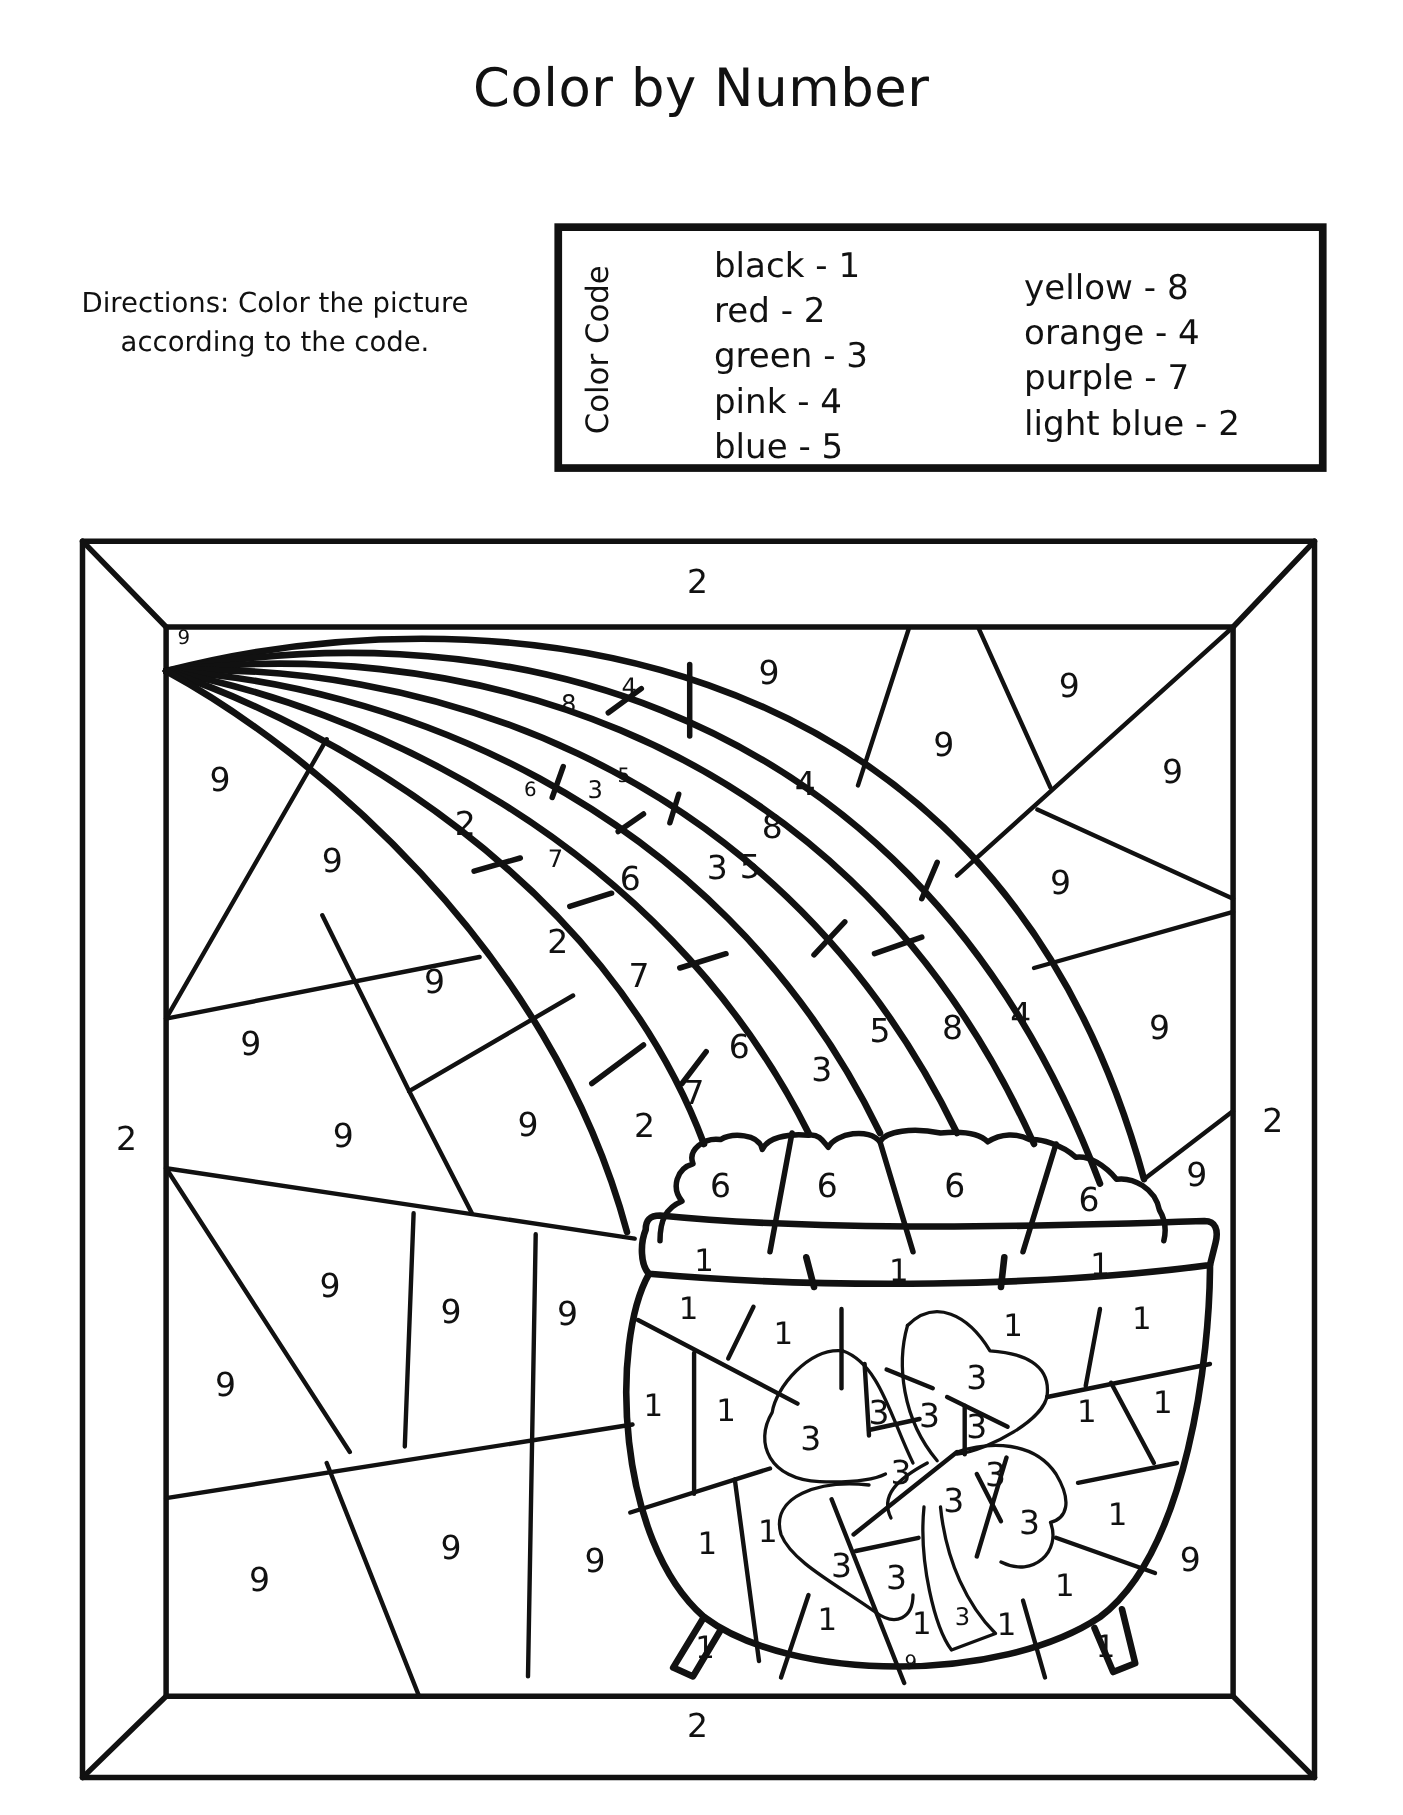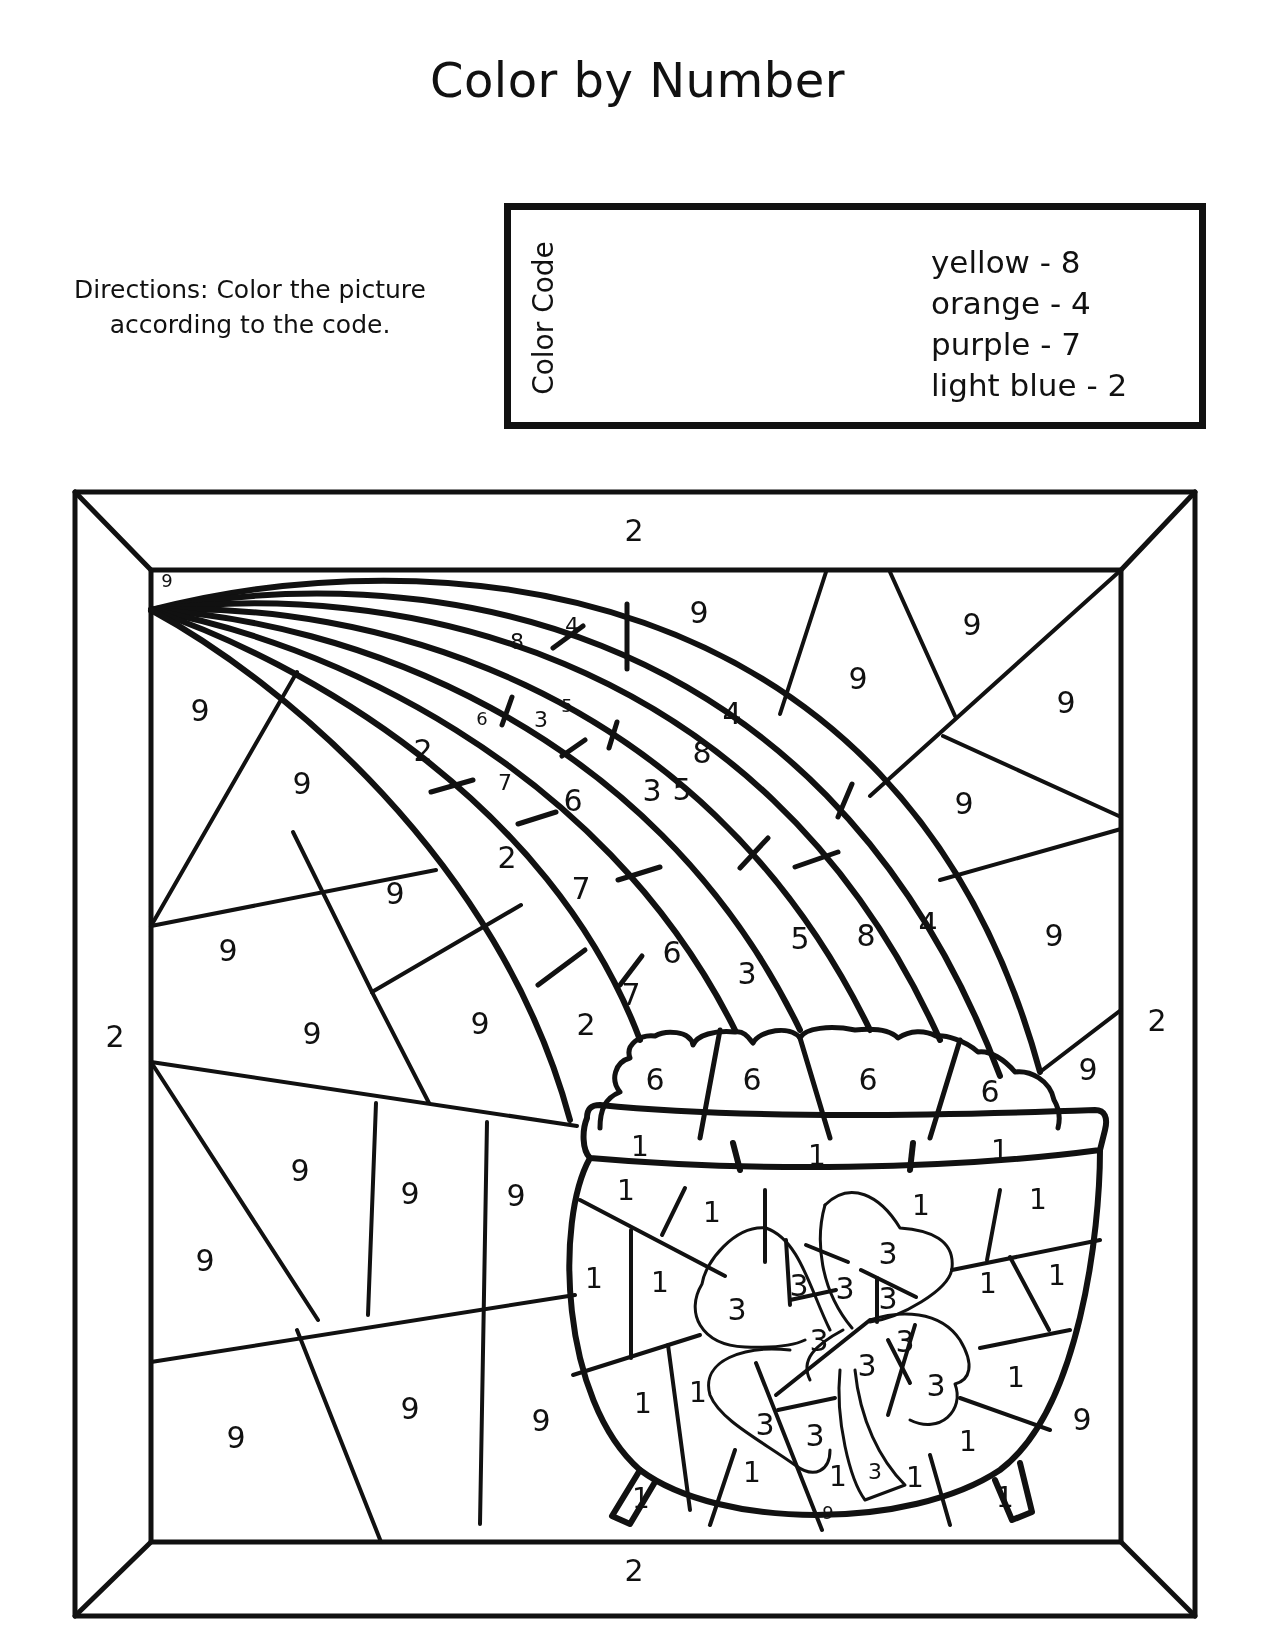--- a/index.html
+++ b/index.html
@@ -1,37 +1,44 @@
 <!DOCTYPE html>
 <html><head>
 <meta charset="utf-8">
 <style>
   html, body { margin: 0; padding: 0; background: #ffffff; }
   body { width: 1275px; height: 1650px; position: relative; overflow: hidden; font-family: "DejaVu Sans", sans-serif; color: #111; }
   .title { position: absolute; top: 52px; left: 0; width: 1275px; text-align: center; font-size: 48px; font-weight: 400; letter-spacing: 0.5px; }
-  .directions { position: absolute; left: 70px; top: 272px; width: 360px; text-align: center; font-size: 25px; line-height: 35px; }
+  .directions { position: absolute; left: 70px; top: 258px; width: 360px; text-align: center; font-size: 25px; line-height: 35px; }
   .code-box { position: absolute; left: 504px; top: 203px; width: 702px; height: 226px; border: 7px solid #111; box-sizing: border-box; }
   .code-vertical { position: absolute; left: 10px; top: 8px; width: 44px; height: 200px; }
   .code-vertical span { position: absolute; left: 50%; top: 50%; transform: translate(-50%,-50%) rotate(-90deg); white-space: nowrap; font-size: 28px; }
   .code-col { position: absolute; font-size: 31px; line-height: 41px; }
   .code-col.c1 { left: 138px; top: 12px; }
   .code-col.c2 { left: 420px; top: 32px; }
   .picture { position: absolute; left: 0; top: 0; }
   .n { font-family: "DejaVu Sans", sans-serif; fill: #111; text-anchor: middle; dominant-baseline: central; }
 </style>
 </head>
 <body>
 
 <div class="title">Color by Number</div>
 
 <div class="directions">Directions: Color the picture according to the code.</div>
 
 <div class="code-box">
   <div class="code-vertical">
     <span>Color Code</span>
+  </div>
+  <div class="code-col c1">
+    <div>black - 1</div>
+    <div>red - 2</div>
+    <div>green - 3</div>
+    <div>pink - 4</div>
+    <div>blue - 5</div>
   </div>
   <div class="code-col c2">
     <div>yellow - 8</div>
     <div>orange - 4</div>
     <div>purple - 7</div>
     <div>light blue - 2</div>
   </div>
 </div>
 
 <svg class="picture" width="1275" height="1650" viewBox="0 0 1275 1650">

